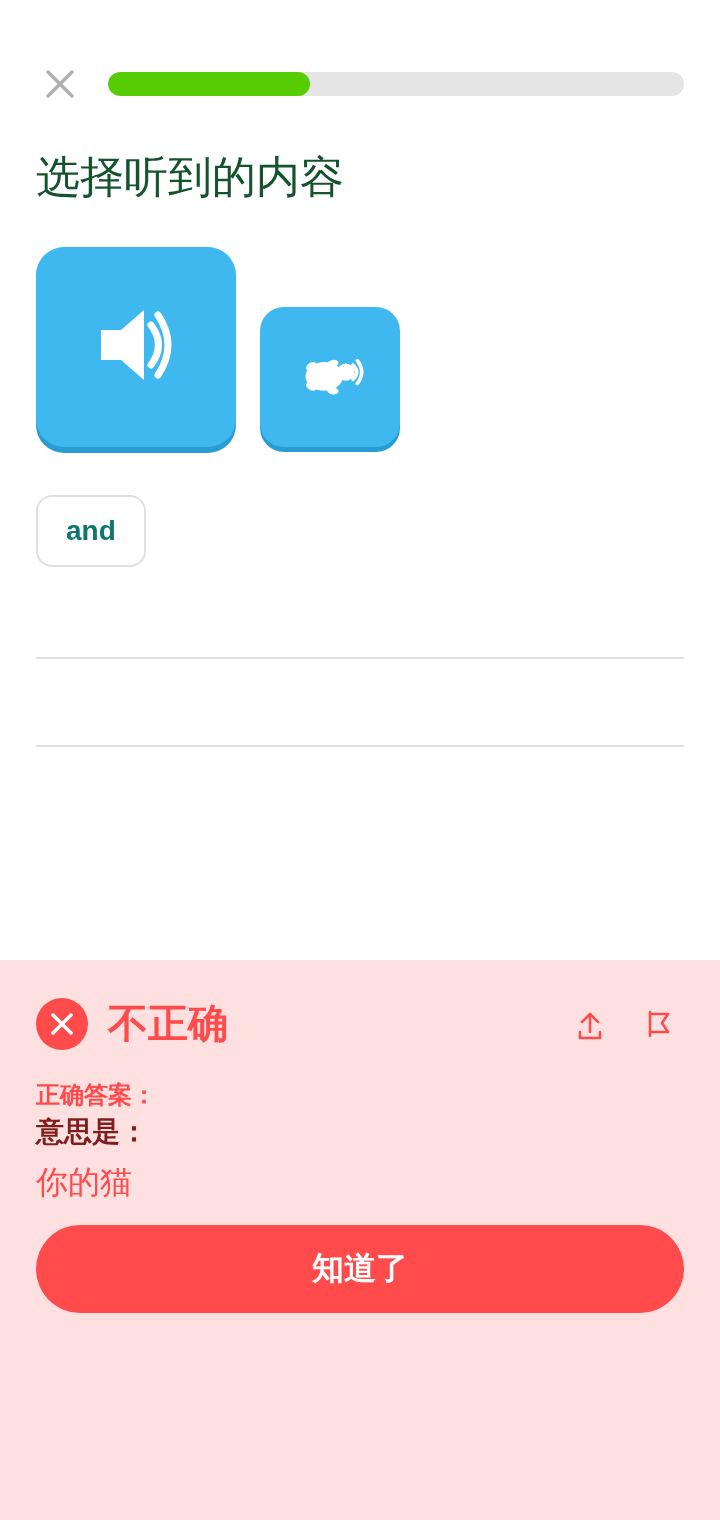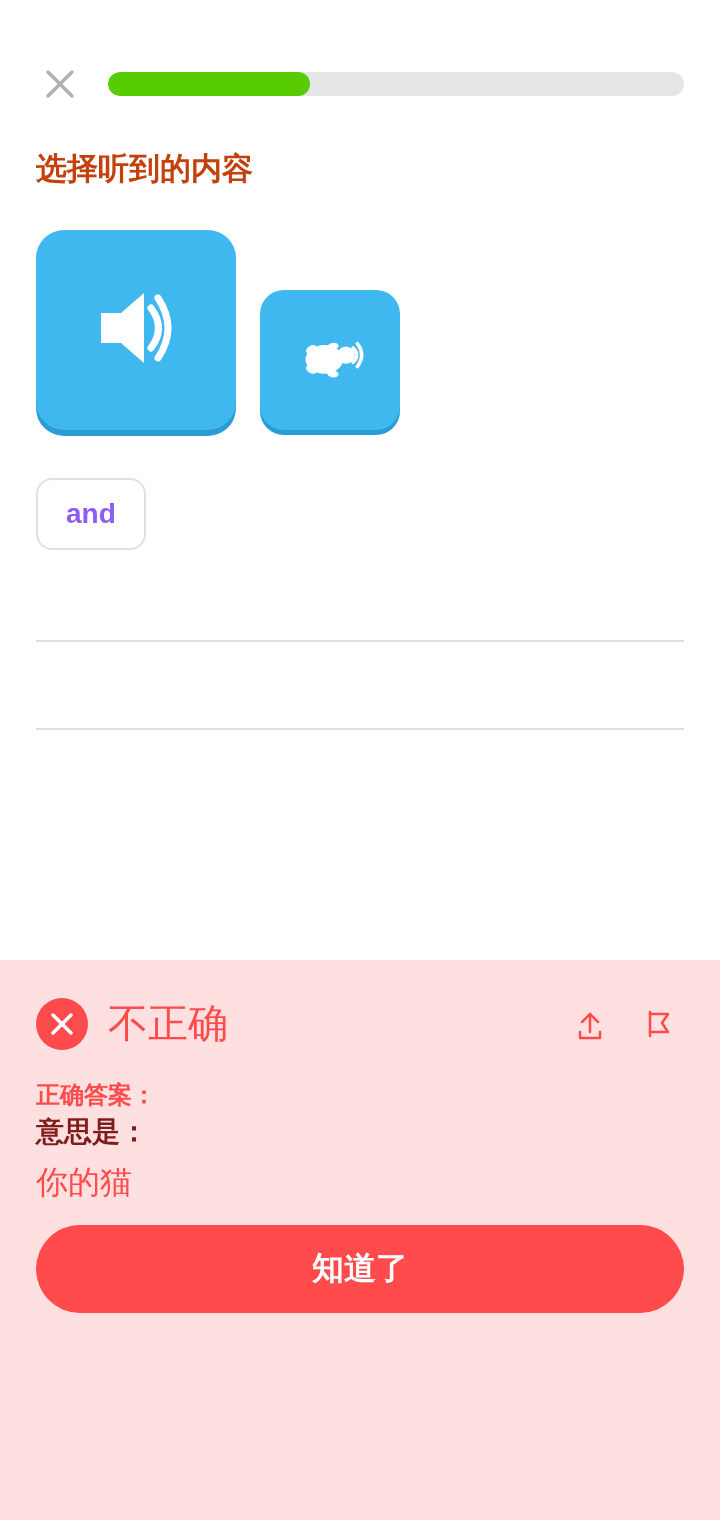--- a/index.html
+++ b/index.html
@@ -46,23 +46,23 @@
     }
 
     .progress-bar-fill {
       height: 100%;
       background: #58cc02;
       border-radius: 12px;
     }
 
     
     .page-title {
-      font-size: 31px;
-      font-weight: 700;
-      color: #c2410c;
+      font-size: 44px;
+      font-weight: 400;
+      color: #14532d;
       padding: 16px 36px 40px 36px;
     }
 
     
     .audio-buttons {
       display: flex;
       align-items: flex-end;
       padding: 0 36px;
       gap: 24px;
       margin-bottom: 48px;
@@ -112,21 +112,21 @@
       padding: 0 36px;
       margin-bottom: 20px;
     }
 
     .word-chip {
       border: 2px solid #e0e0e0;
       border-radius: 16px;
       padding: 18px 28px;
       font-size: 28px;
       font-weight: 600;
-      color: #8b5cf6;
+      color: #0f766e;
       background: #fff;
       cursor: pointer;
     }
 
     
     .answer-line {
       margin: 0 36px;
       border-bottom: 2px solid #e0e0e0;
       height: 72px;
       margin-bottom: 16px;
@@ -177,21 +177,21 @@
     }
 
     .error-icon svg {
       width: 30px;
       height: 30px;
       fill: white;
     }
 
     .feedback-title {
       font-size: 40px;
-      font-weight: 400;
+      font-weight: 700;
       color: #ff4b4b;
     }
 
     .feedback-actions {
       display: flex;
       gap: 16px;
     }
 
     .feedback-action-btn {
       width: 52px;

